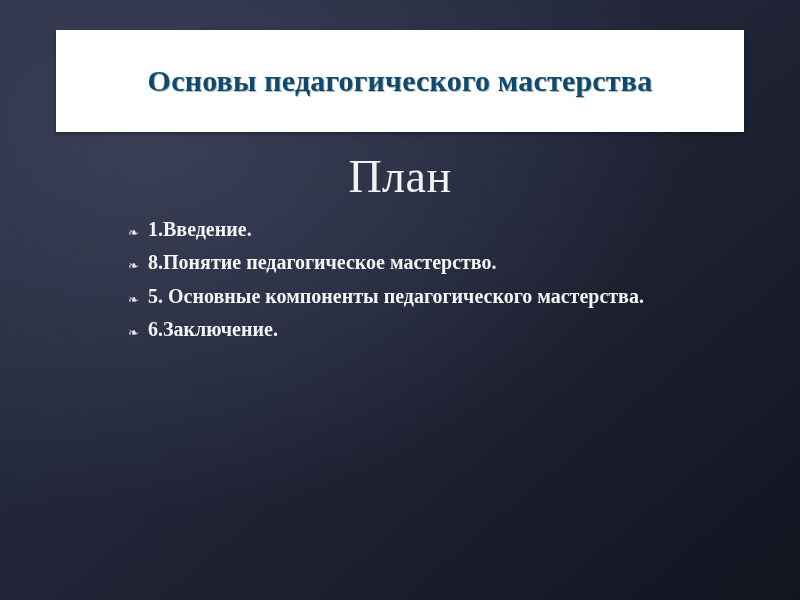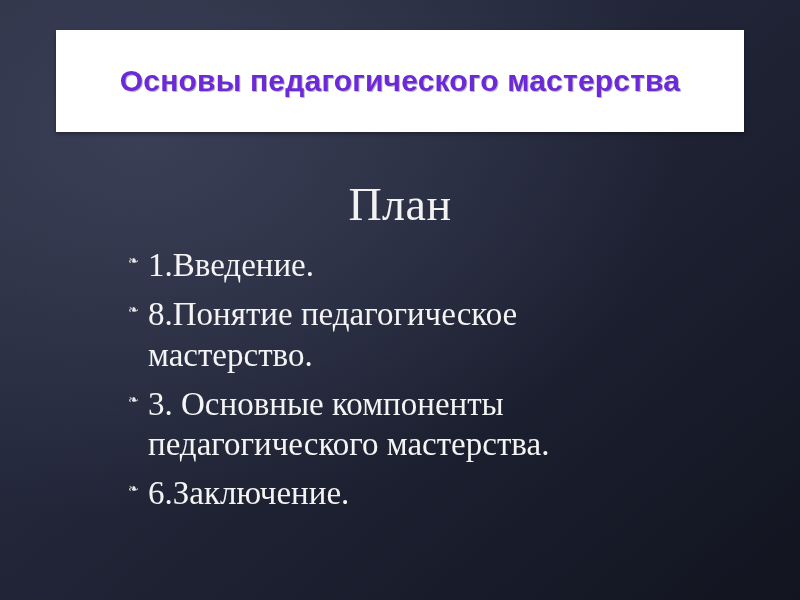--- a/index.html
+++ b/index.html
@@ -30,41 +30,40 @@
     width: 688px;
     height: 102px;
     background: #ffffff;
     box-shadow: 0 2px 4px rgba(0,0,0,0.35);
     display: flex;
     align-items: center;
     justify-content: center;
     box-sizing: border-box;
   }
   .title-text {
-    font-family: Liberation Sans, sans-serif;
+    font-family: Liberation Serif, serif;
     font-weight: bold;
     font-size: 30px;
-    color: #6d28d9;
+    color: #0c4a6e;
     letter-spacing: 0.2px;
     text-align: center;
     text-shadow: 1px 1px 0 #b9b9b9;
     white-space: nowrap;
   }
   .body-area {
     position: absolute;
     left: 0;
     top: 150px;
     width: 800px;
   }
   .subtitle {
     text-align: center;
     font-family: "Liberation Serif", serif;
     font-size: 46px;
     color: #f2f2f2;
-    margin-top: 28px;
     margin-bottom: 14px;
     letter-spacing: 0.5px;
   }
   .bullets {
     margin: 0;
     padding: 0;
     list-style: none;
     width: 530px;
     margin-left: 128px;
   }
@@ -78,23 +77,24 @@
     width: 20px;
     margin-top: 9px;
     color: #e8e8e8;
     font-size: 13px;
     line-height: 1;
     text-align: left;
   }
   .bullet-text {
     flex: 1 1 auto;
     font-family: "Liberation Serif", serif;
-    font-size: 33px;
+    font-size: 20px;
     line-height: 1.22;
     color: #f4f4f4;
+    font-weight: bold;
   }
 </style>
 </head>
 <body>
 
 <div class="slide">
 
   <div class="title-bar">
     <div class="title-text">Основы  педагогического мастерства</div>
   </div>
@@ -110,21 +110,21 @@
         <span class="bullet-text">1.Введение.</span>
       </li>
 
       <li class="bullet-item">
         <span class="bullet-marker">❧</span>
         <span class="bullet-text">8.Понятие педагогическое мастерство.</span>
       </li>
 
       <li class="bullet-item">
         <span class="bullet-marker">❧</span>
-        <span class="bullet-text">3. Основные компоненты педагогического мастерства.</span>
+        <span class="bullet-text">5. Основные компоненты педагогического мастерства.</span>
       </li>
 
       <li class="bullet-item">
         <span class="bullet-marker">❧</span>
         <span class="bullet-text">6.Заключение.</span>
       </li>
 
     </ul>
   </div>
 </div>

